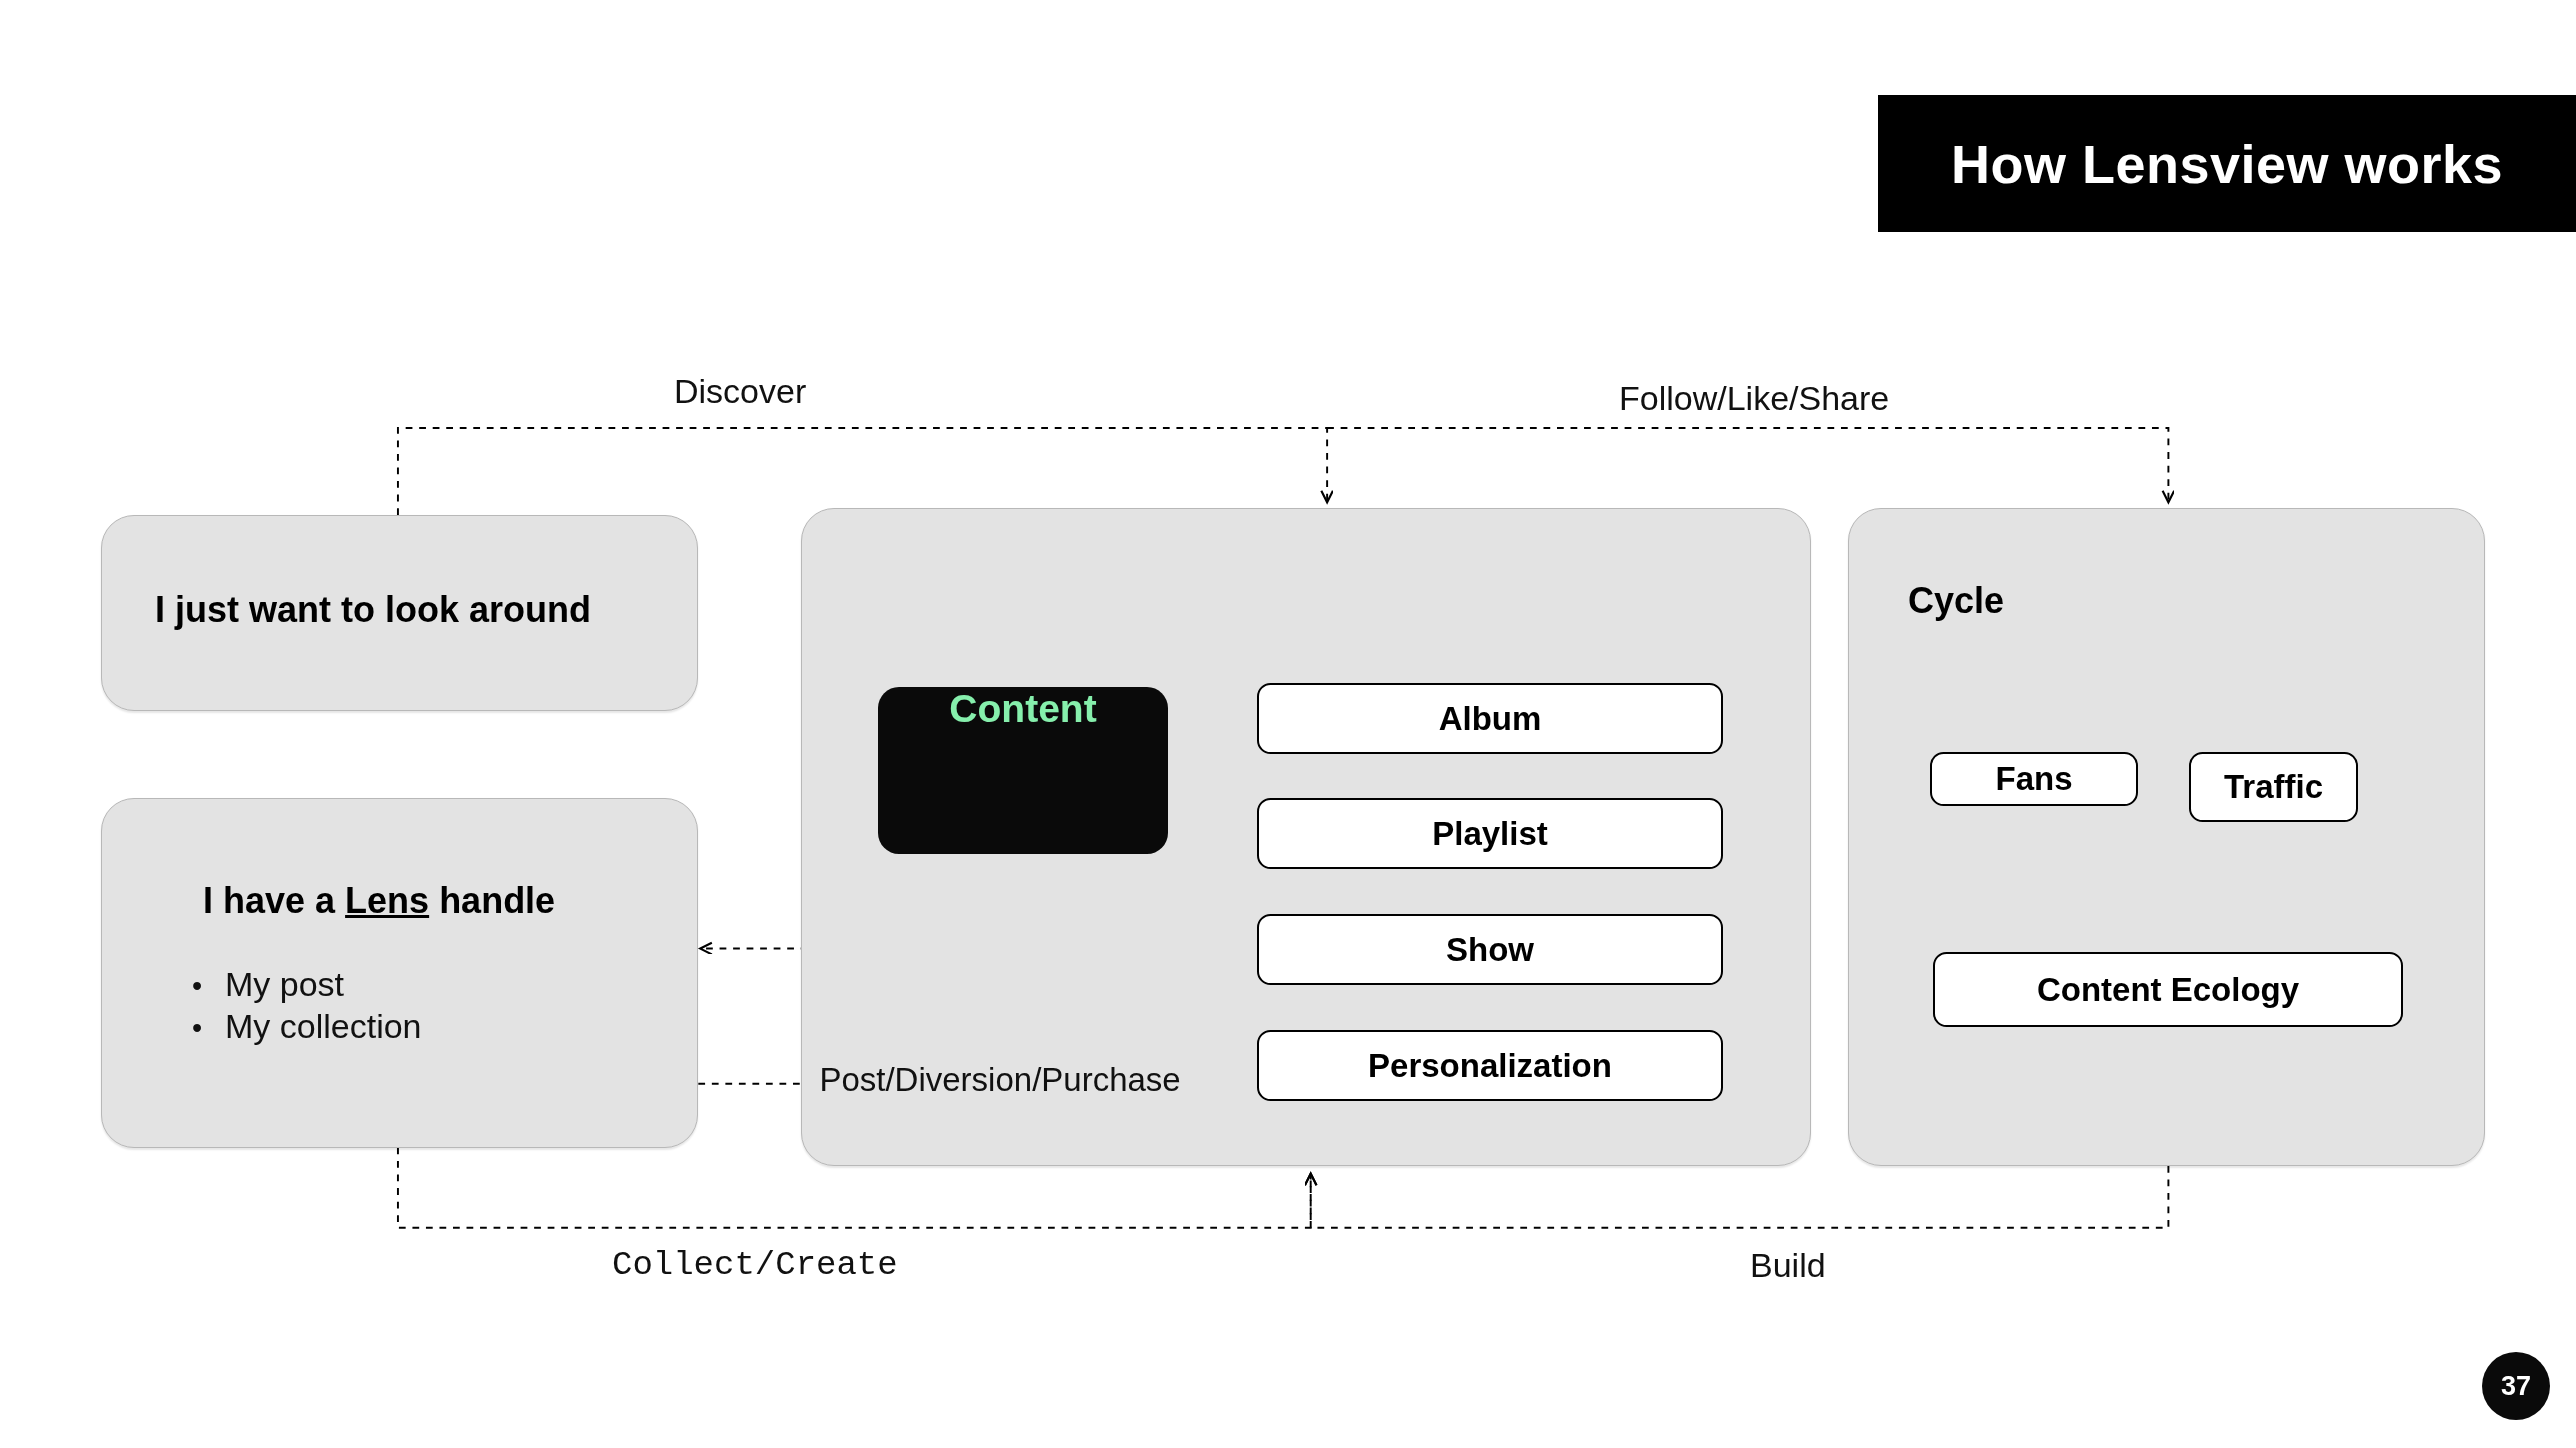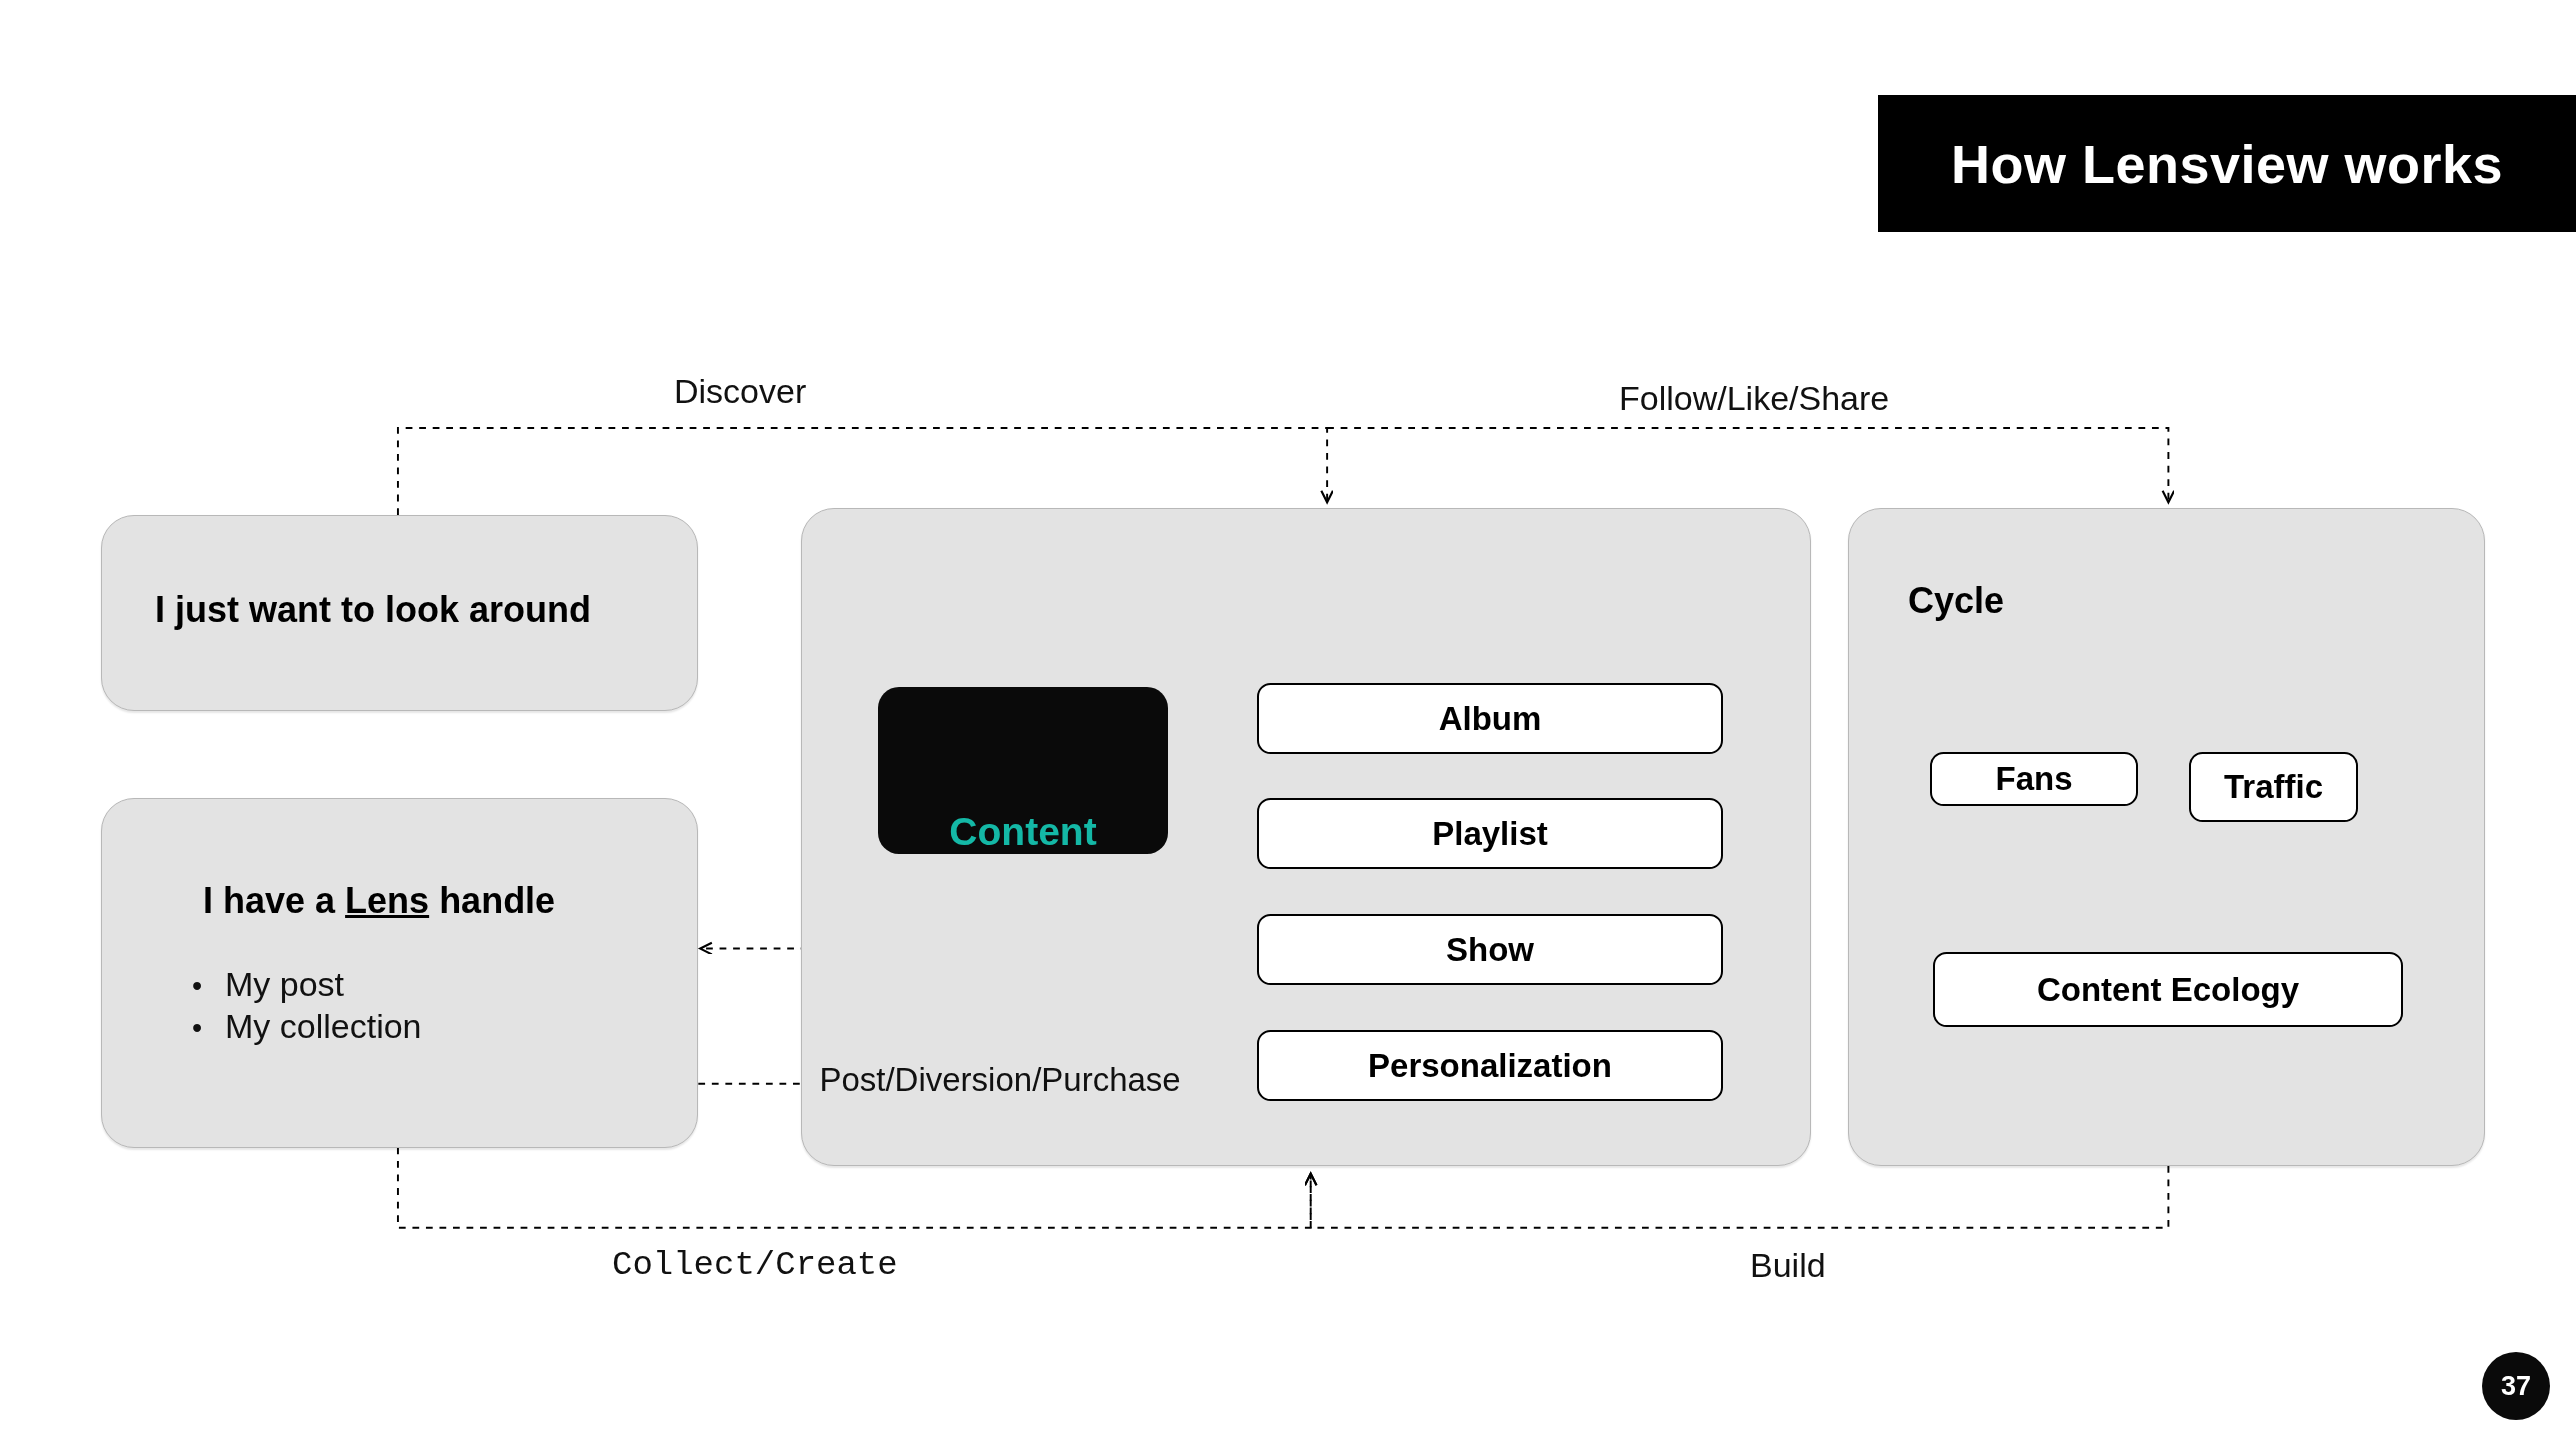--- a/index.html
+++ b/index.html
@@ -152,23 +152,23 @@
 
   .content-box {
     position: absolute;
     left: 76px;
     top: 178px;
     width: 290px;
     height: 167px;
     background: #0a0a0a;
     border-radius: 21px;
     display: flex;
-    align-items: flex-end;
+    align-items: flex-start;
     justify-content: center;
-    color: #14b8a6;
+    color: #86efac;
     font-size: 39px;
     font-weight: bold;
   }
 
   .pdp-label {
     position: absolute;
     left: 17.4px;
     top: 552px;
     font-size: 33px;
     color: #111111;

